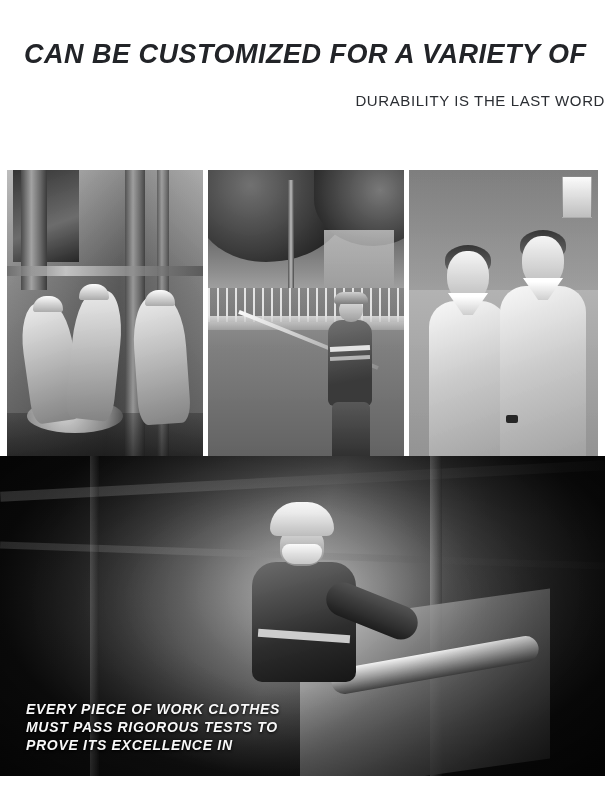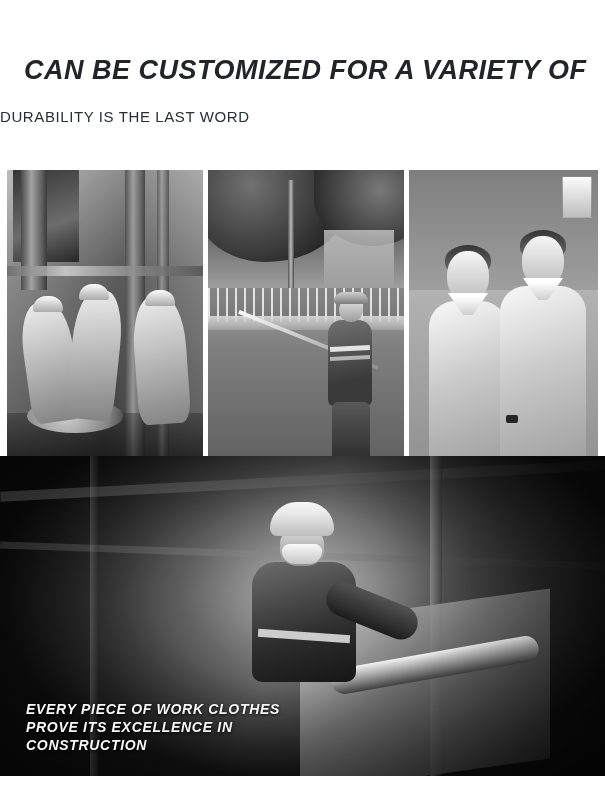--- a/index.html
+++ b/index.html
@@ -29,24 +29,23 @@
     font-style: italic;
     font-size: 27px;
     line-height: 32px;
     letter-spacing: 0.5px;
     padding: 38px 24px 0 24px;
     text-transform: uppercase;
   }
   .headline .line {
     display: block;
     white-space: nowrap;
-    margin-top: 16px;
   }
   .subhead {
-    text-align: left;
+    text-align: right;
     color: #2b2e33;
     font-size: 15px;
     letter-spacing: 0.6px;
     margin-top: 22px;
     text-transform: uppercase;
   }
 
   
   .photo-row {
     position: absolute;
@@ -410,18 +409,18 @@
       <div class="hero-arm"></div>
       <div class="hero-face"></div>
       <div class="hero-mask"></div>
       <div class="hero-helmet"></div>
     </div>
 
     <div class="hero-vignette"></div>
 
     <div class="hero-caption">
       <span class="cline">EVERY PIECE OF WORK CLOTHES</span>
+      <span class="cline">MUST PASS RIGOROUS TESTS TO</span>
       <span class="cline">PROVE ITS EXCELLENCE IN</span>
-      <span class="cline">CONSTRUCTION</span>
     </div>
   </div>
 
 </div>
 
 </body></html>

